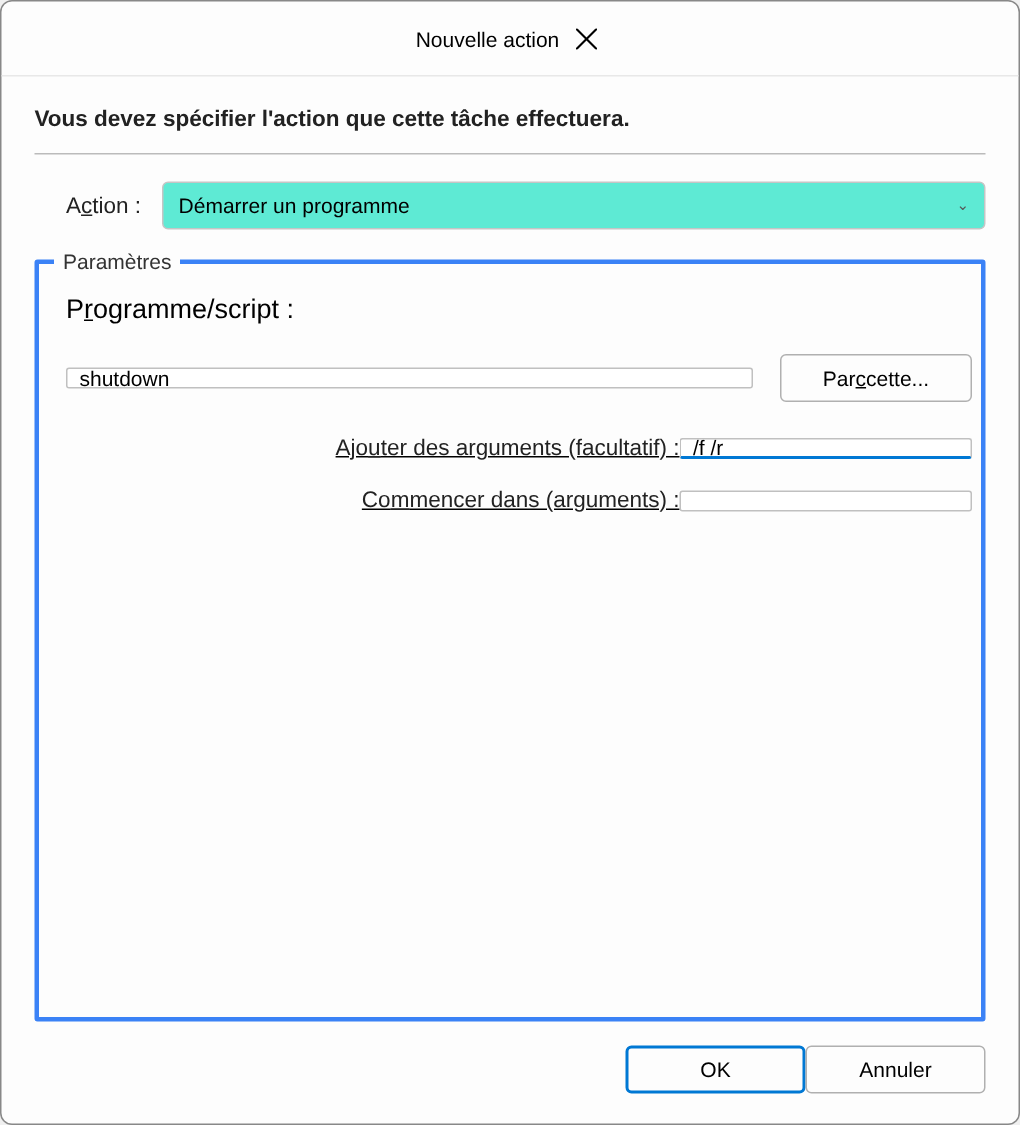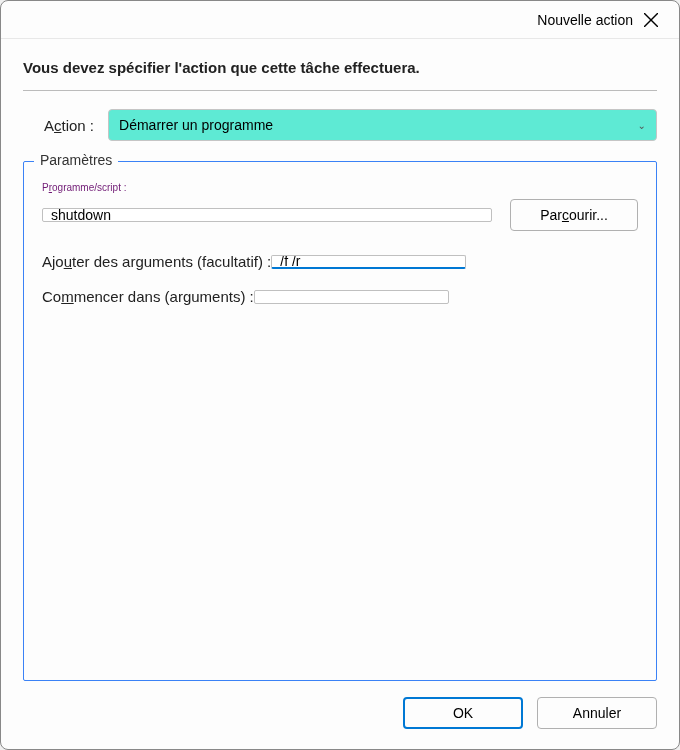--- a/index.html
+++ b/index.html
@@ -18,24 +18,24 @@
     .window {
       width: 680px;
       height: 750px;
       background: #fdfdfd;
       border: 1px solid #888;
       border-radius: 8px;
       display: flex;
       flex-direction: column;
     }
     .titlebar {
-      height: 38px;
-      display: flex;
-      align-items: center;
-      justify-content: flex-end;
+      height: 50px;
+      display: flex;
+      align-items: center;
+      justify-content: center;
       padding: 0 10px 0 16px;
       border-bottom: 1px solid #e8e8e8;
     }
     .titlebar-title {
       font-size: 14px;
       color: #000;
     }
     .close-btn {
       width: 36px;
       height: 30px;
@@ -95,39 +95,39 @@
       display: flex;
       align-items: center;
       justify-content: space-between;
       cursor: pointer;
     }
     .chevron {
       font-size: 10px;
       color: #555;
     }
     .fieldset {
-      border: 1px solid #3b82f6;
+      border: 3px solid #3b82f6;
       border-radius: 2px;
-      padding: 20px 18px 18px 18px;
+      padding: 20px 6px 18px 18px;
       flex: 1;
       position: relative;
     }
     .fieldset-legend {
       position: absolute;
       top: -10px;
       left: 10px;
       background: #fdfdfd;
       padding: 0 6px;
       font-size: 14px;
       color: #333;
     }
     .field-label {
-      font-size: 10px;
-      color: #701a75;
-      margin-bottom: 6px;
+      font-size: 18px;
+      color: #000000;
+      margin-bottom: 19px;
       display: block;
     }
     .program-row {
       display: flex;
       gap: 18px;
       align-items: center;
       margin-bottom: 22px;
     }
     .text-input {
       height: 14px;
@@ -147,38 +147,39 @@
       border: 1px solid #b0b0b0;
       border-radius: 4px;
       background: #fdfdfd;
       font-size: 14px;
       cursor: pointer;
       font-family: inherit;
     }
     .arg-row {
       display: flex;
       align-items: center;
-      justify-content: flex-start;
+      justify-content: flex-end;
       margin-bottom: 18px;
+      text-decoration: underline;
     }
     .arg-label {
       font-size: 15px;
       color: #222;
     }
     .arg-input {
       width: 195px;
     }
     .arg-input.focused {
       border-bottom: 2px solid #0078d4;
     }
     .footer {
       padding: 16px 22px 20px 22px;
       display: flex;
       justify-content: flex-end;
-      gap: 14px;
+      gap: 0;
     }
     .footer-btn {
       height: 32px;
       width: 120px;
       border: 1px solid #b0b0b0;
       border-radius: 4px;
       background: #fdfdfd;
       font-size: 14px;
       cursor: pointer;
       font-family: inherit;
@@ -214,21 +215,21 @@
         </div>
       </div>
     </div>
 
     <div class="fieldset">
       <span class="fieldset-legend">Paramètres</span>
 
       <span class="field-label"><span>P</span><span class="underline">r</span><span>ogramme/script :</span></span>
       <div class="program-row">
         <input type="text" class="text-input program-input" value="shutdown" style="">
-        <button class="browse-btn"><span>Par</span><span class="underline">c</span><span>ourir...</span></button>
+        <button class="browse-btn"><span>Par</span><span class="underline">c</span><span>cette...</span></button>
       </div>
 
       <div class="arg-row">
         <span class="arg-label"><span>Ajo</span><span class="underline">u</span><span>ter des arguments (facultatif) :</span></span>
         <input type="text" class="text-input arg-input focused" value="/f /r" style="">
       </div>
 
       <div class="arg-row">
         <span class="arg-label"><span>Co</span><span class="underline">m</span><span>mencer dans (arguments) :</span></span>
         <input type="text" class="text-input arg-input" value="" style="">

